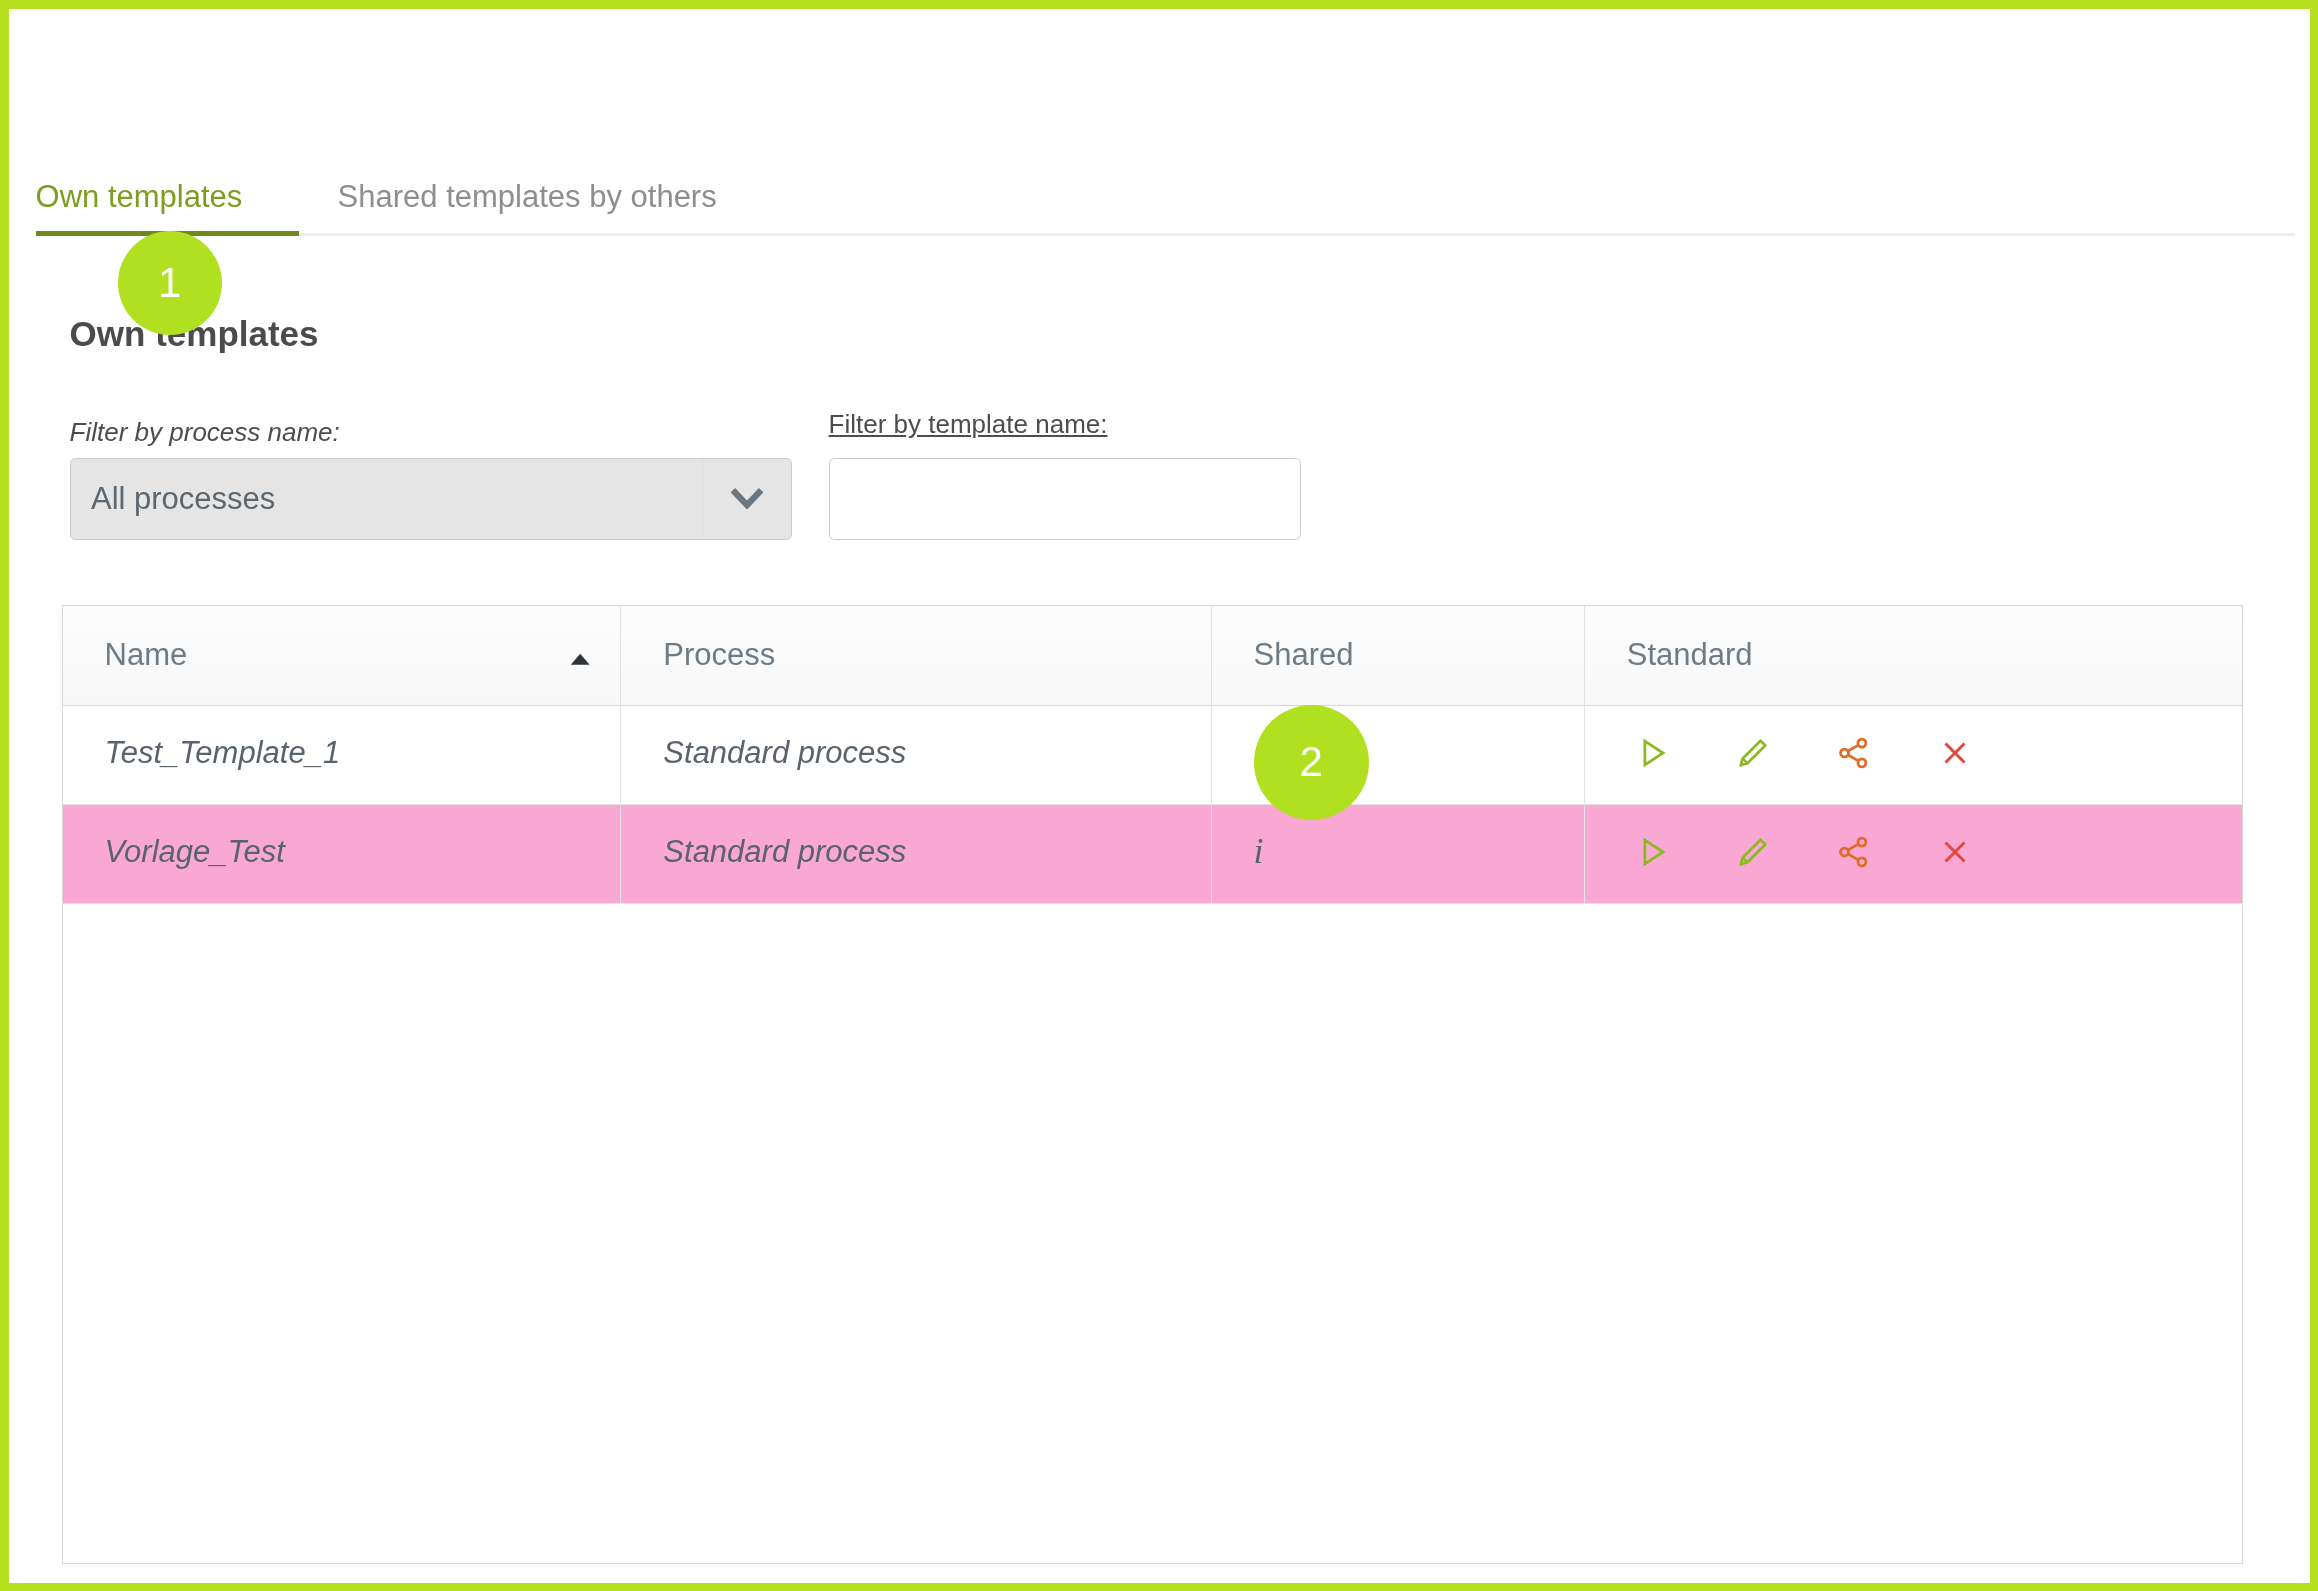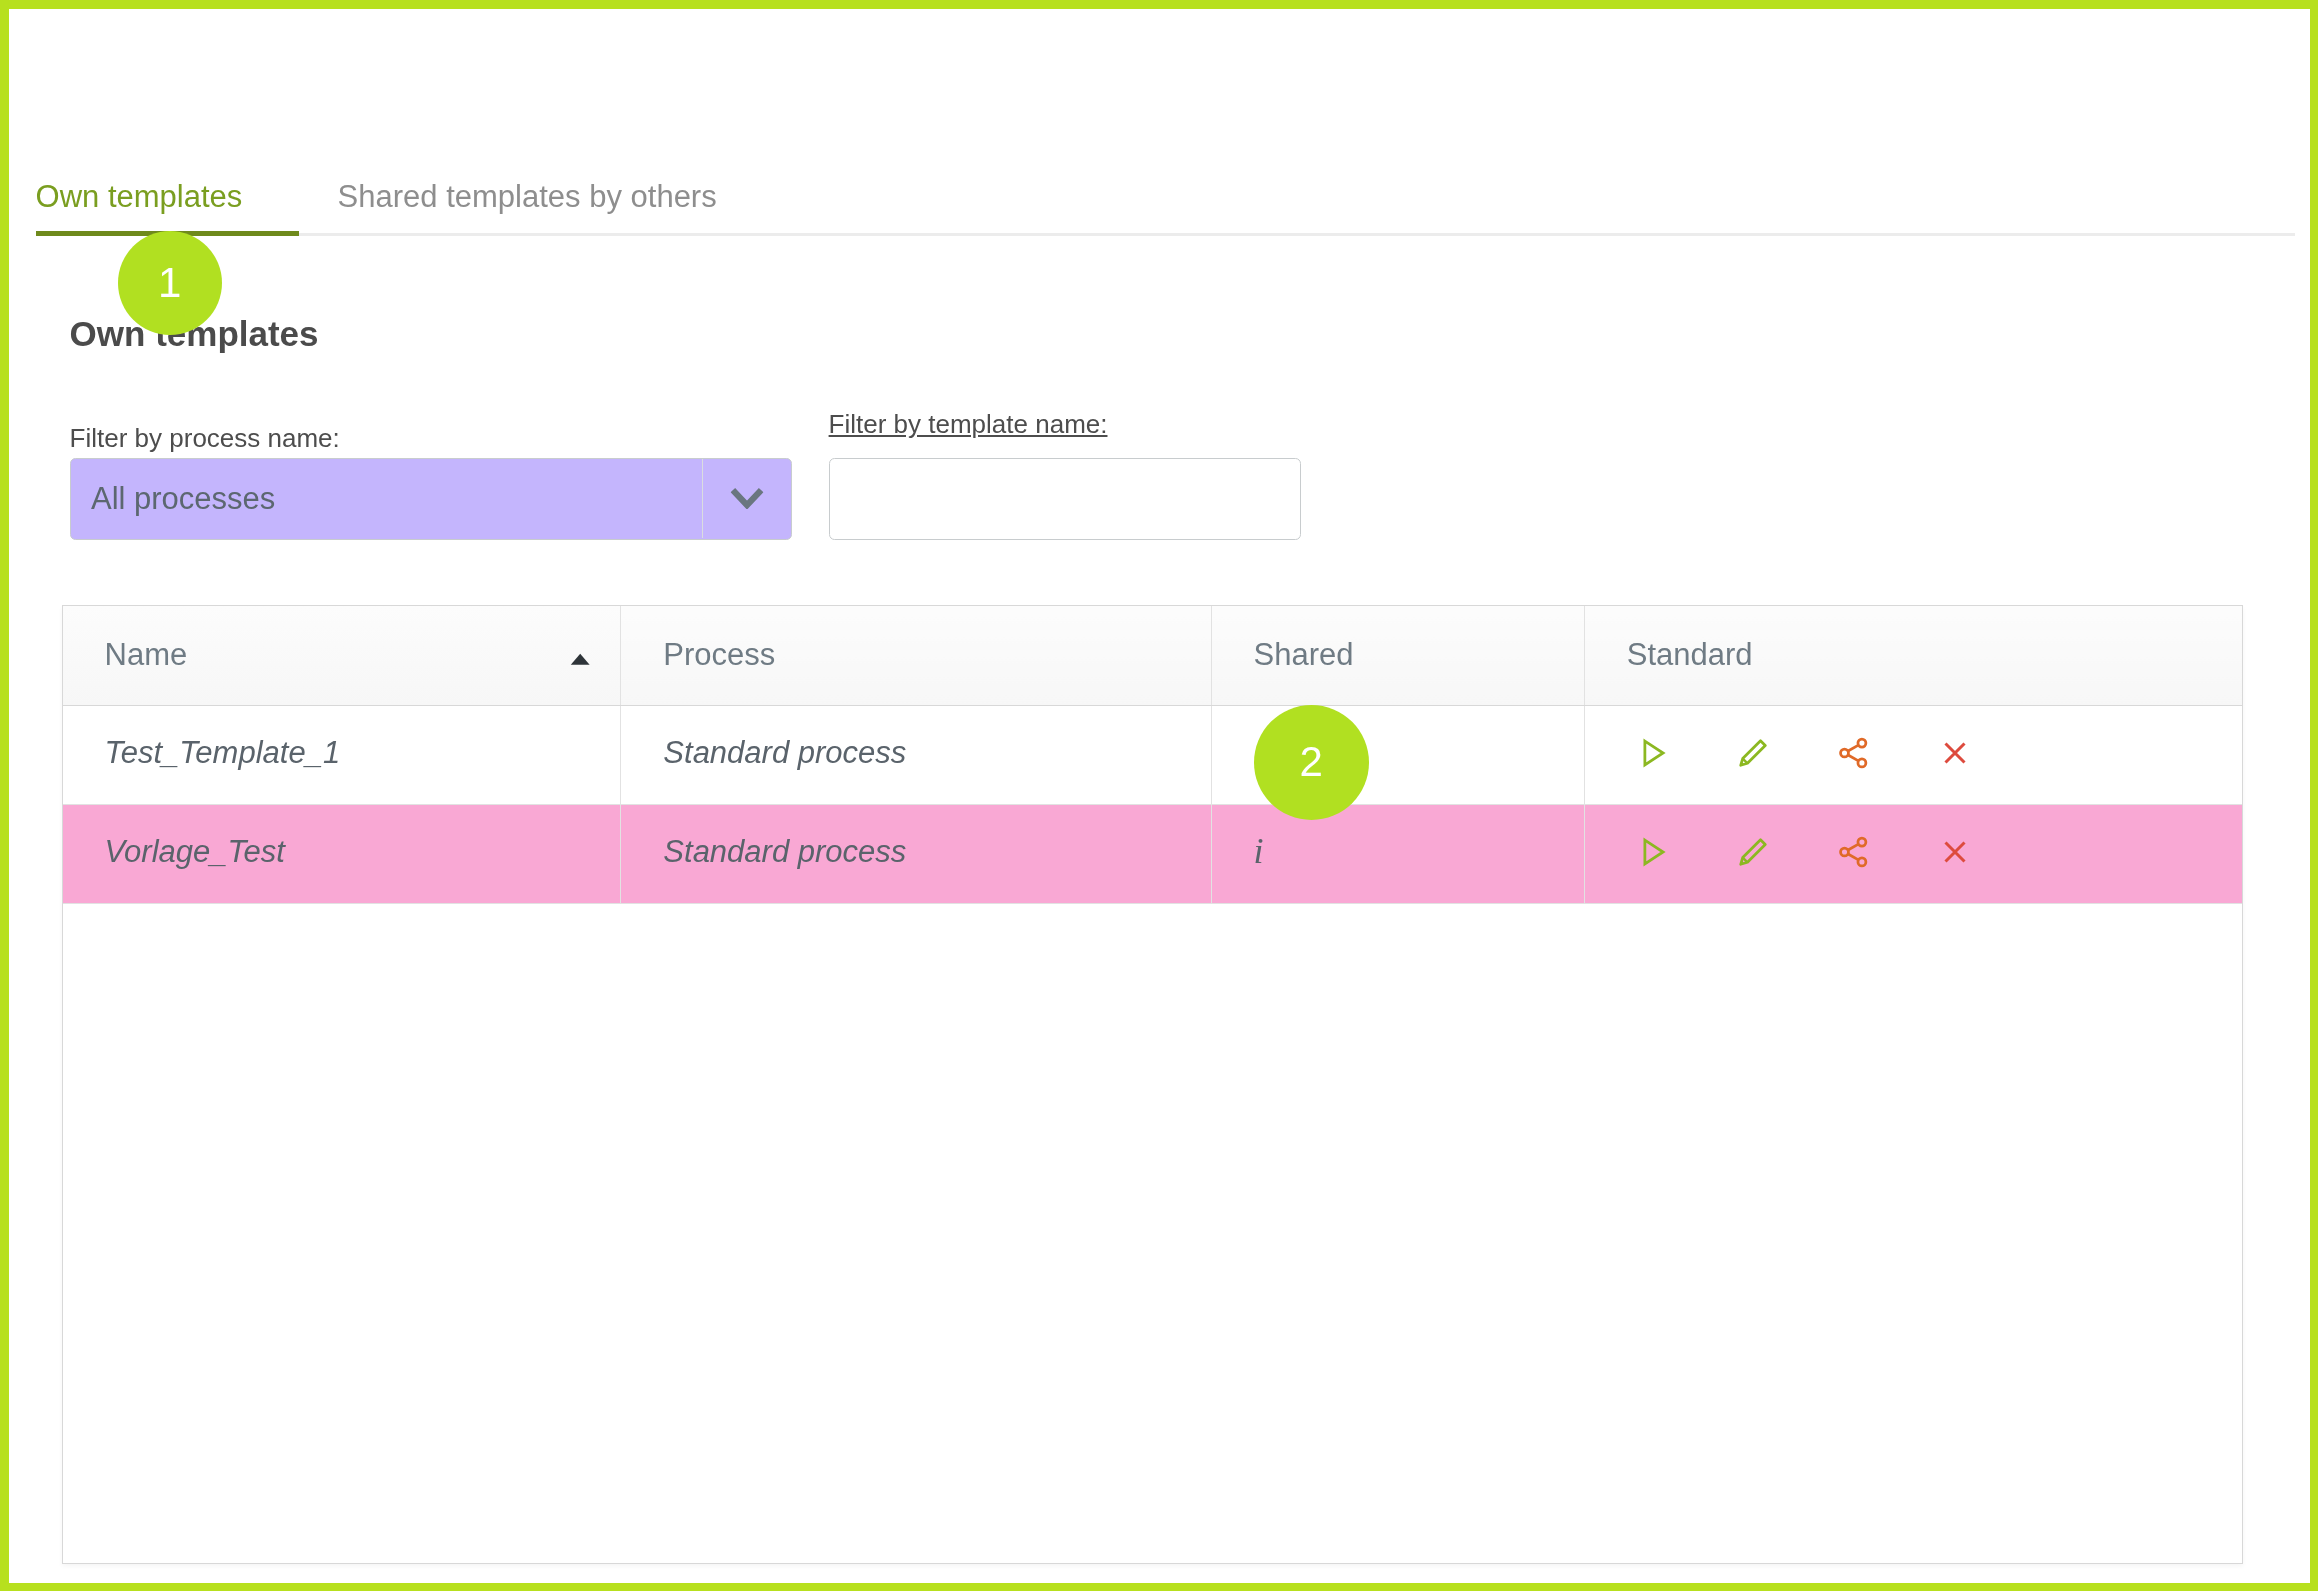--- a/index.html
+++ b/index.html
@@ -87,29 +87,29 @@
   
   #filters { position: absolute; left: 61px; top: 400px; }
 
   .filter-label {
     position: absolute;
     font-size: 26px;
     color: #4d4d4d;
     white-space: nowrap;
   }
 
-  #filter-process-label  { left: 0px;    top: 14px; }
+  #filter-process-label  { left: 0px;    top: 8px; font-style: italic; }
   #filter-template-label { left: 759px;  top: 0px; text-decoration: underline; }
 
   
   #process-select {
     position: absolute;
     left: 0px; top: 49px;
     width: 722px; height: 82px;
-    background: #c4b5fd;
+    background: #e5e5e5;
     border: 1.6px solid #c8ccce;
     border-radius: 5.5px;
     cursor: pointer;
   }
   #process-select .select-value {
     position: absolute;
     left: 20.4px; top: 0;
     height: 79px;
     line-height: 79px;
     font-size: 31px;

